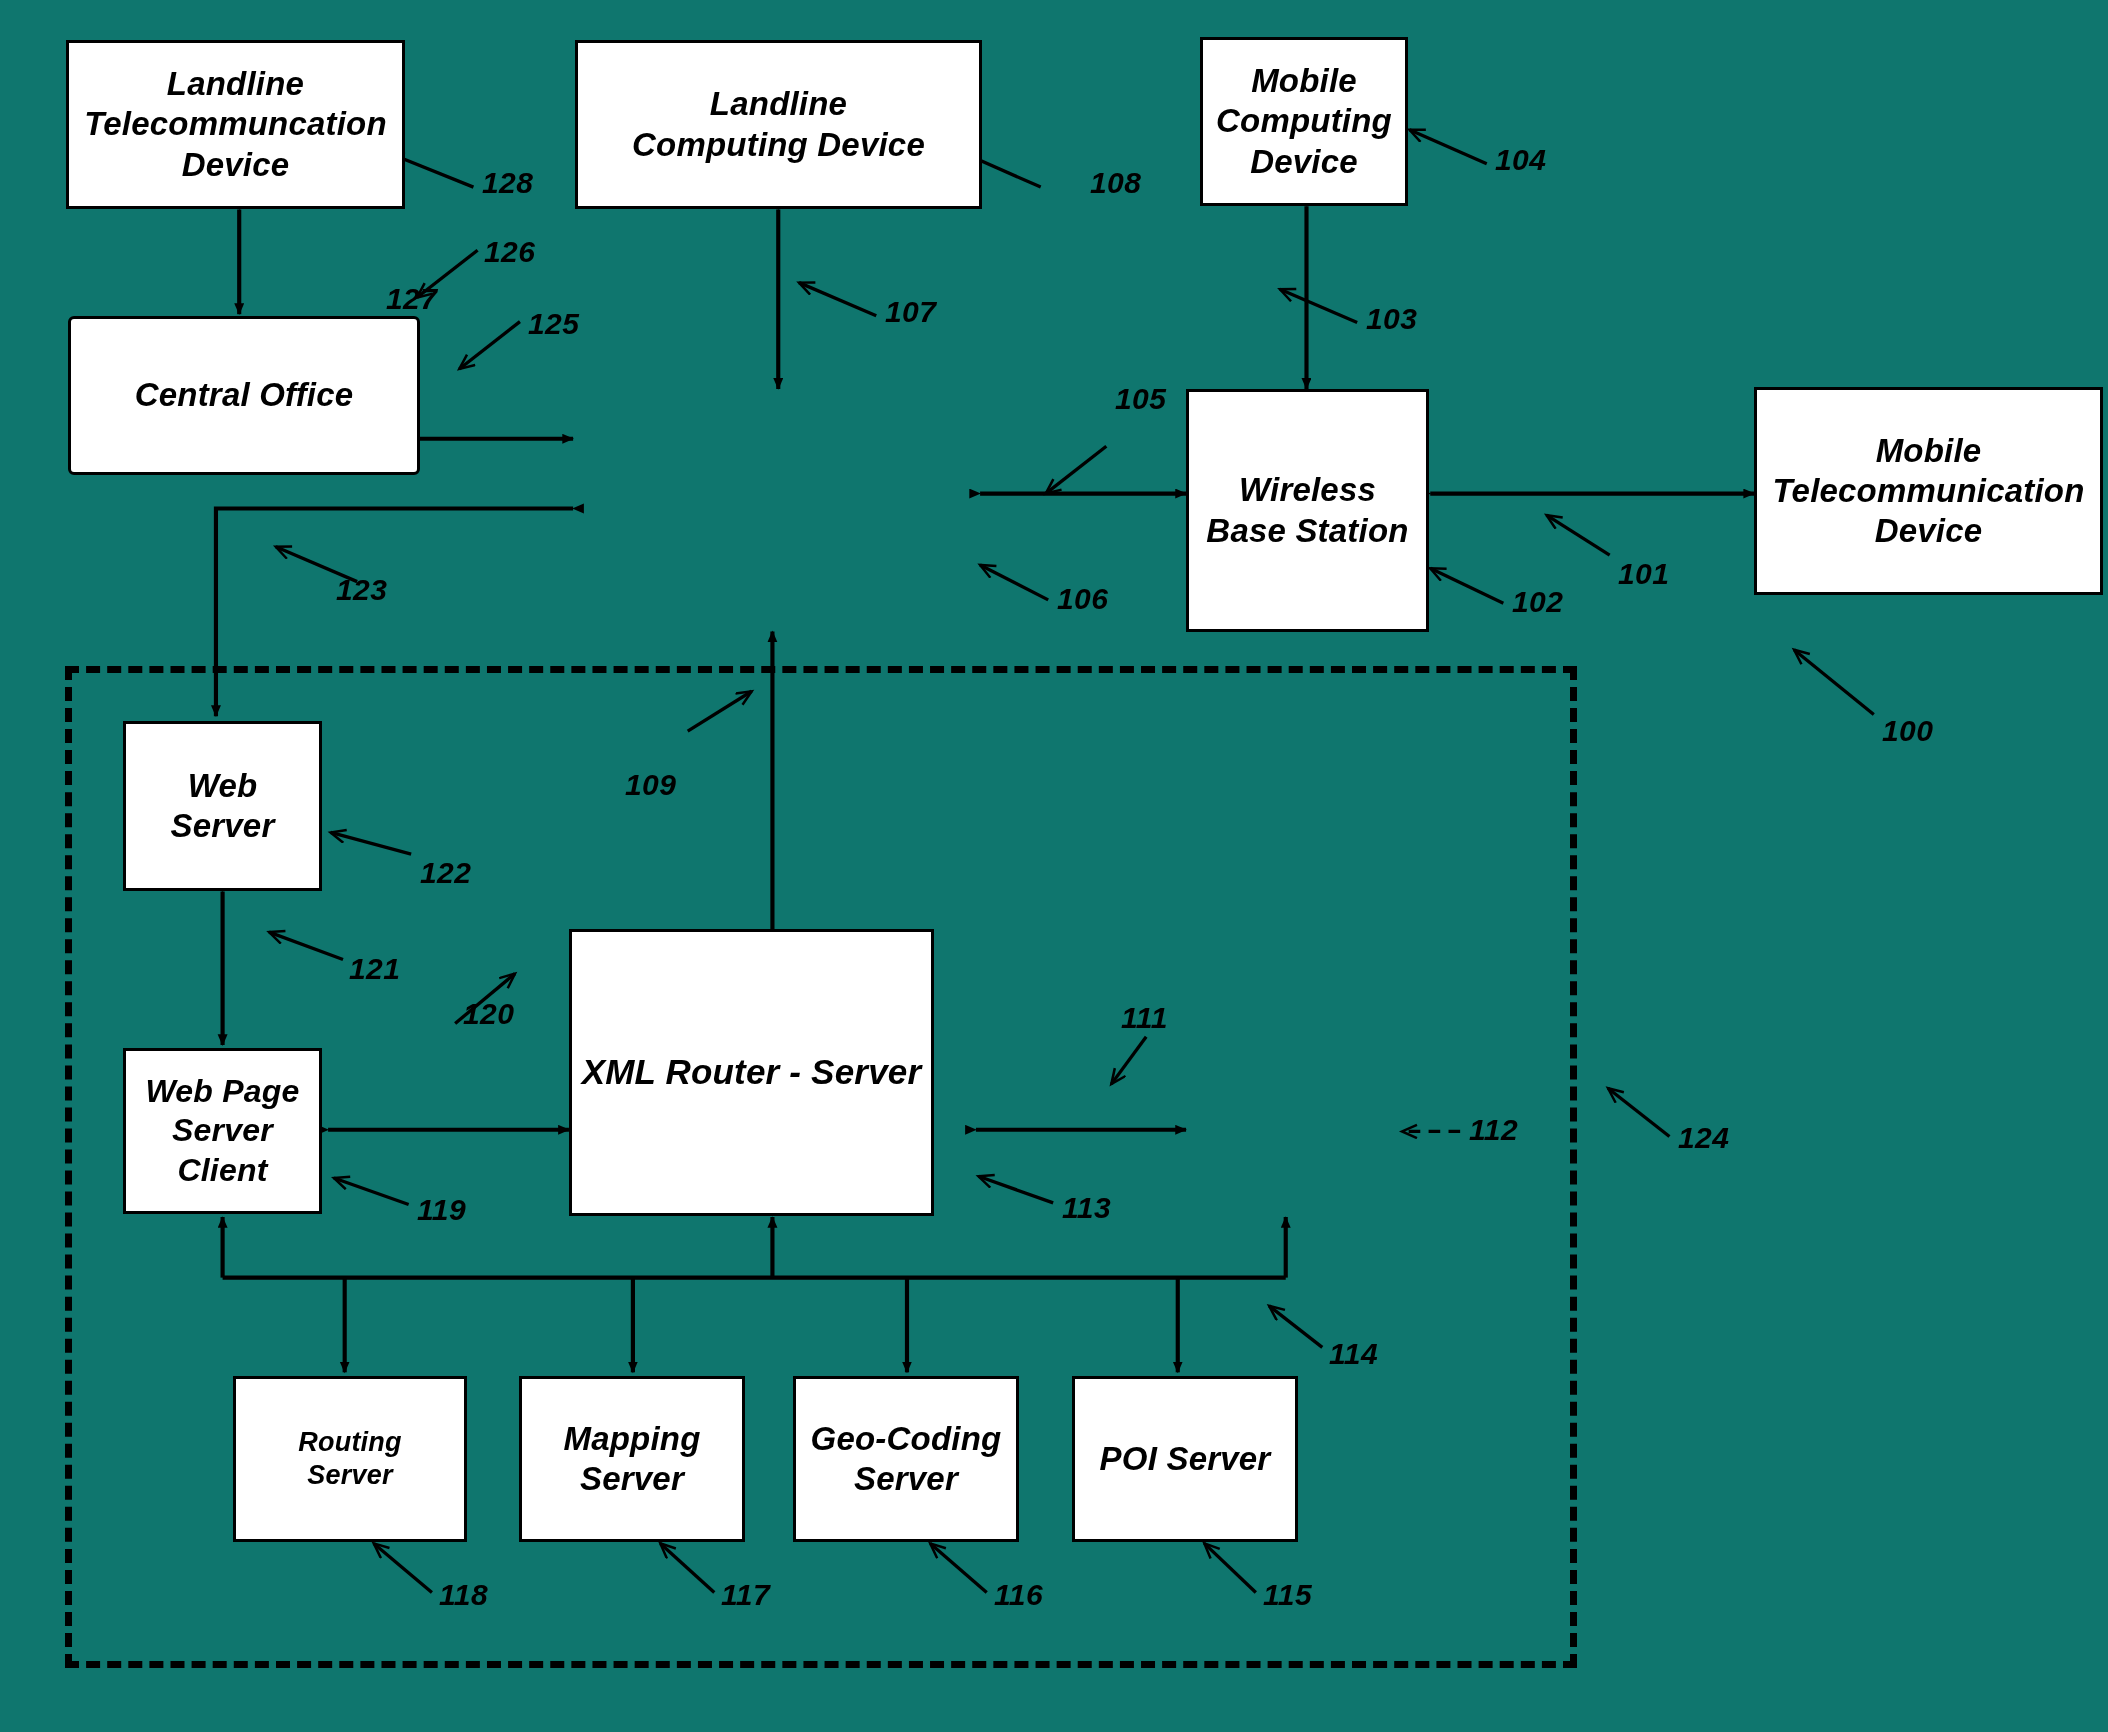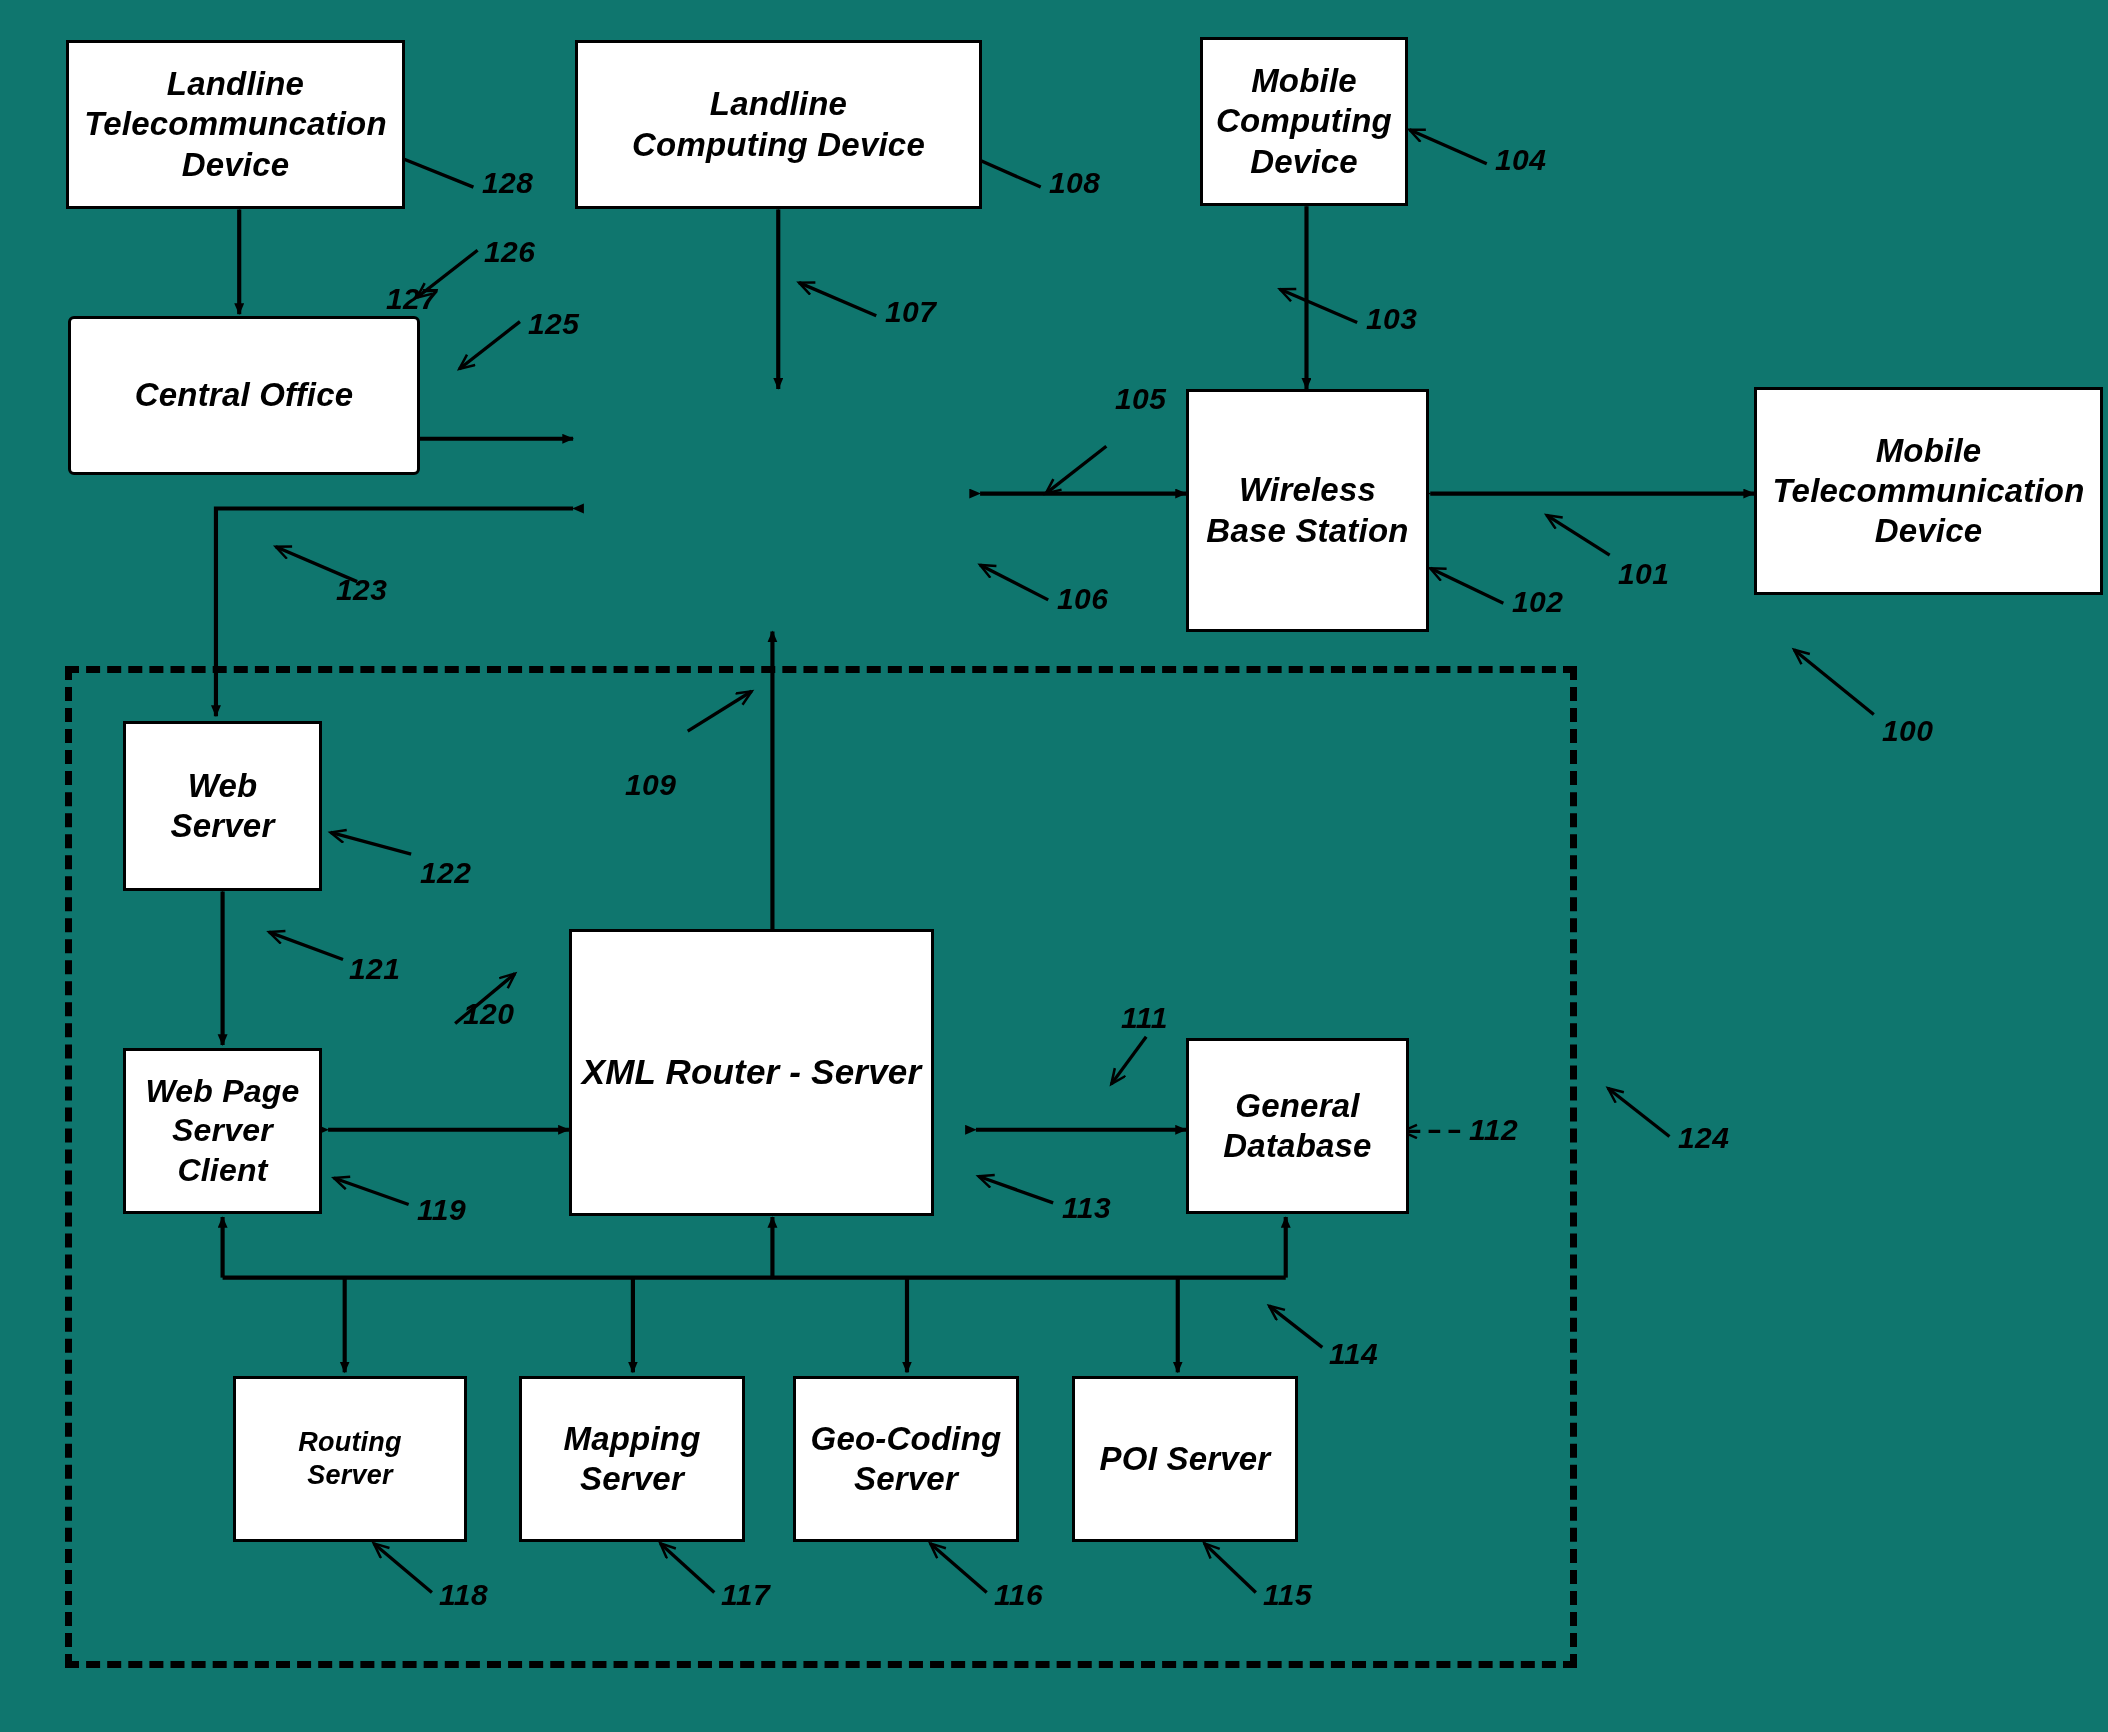--- a/index.html
+++ b/index.html
@@ -189,24 +189,20 @@
   <div class="node" style="left:123px; top:1048px; width:199px; height:166px;">
     <div class="lbl" style="font-size:32px; white-space:pre-line;">Web Page
 Server
 Client</div>
   </div>
 
   <div class="node" style="left:569px; top:929px; width:365px; height:287px;">
     <div class="lbl" style="font-size:35px; white-space:pre-line;">XML Router - Server</div>
   </div>
 
-  <div class="node" style="left:1186px; top:1038px; width:223px; height:176px;">
-    <div class="lbl" style="font-size:33px; white-space:pre-line;">General
-Database</div>
-  </div>
 
   <div class="node" style="left:233px; top:1376px; width:234px; height:166px;">
     <div class="lbl" style="font-size:27px; white-space:pre-line;">Routing
 Server</div>
   </div>
 
   <div class="node" style="left:519px; top:1376px; width:226px; height:166px;">
     <div class="lbl" style="font-size:33px; white-space:pre-line;">Mapping
 Server</div>
   </div>
@@ -214,21 +210,21 @@
   <div class="node" style="left:793px; top:1376px; width:226px; height:166px;">
     <div class="lbl" style="font-size:33px; white-space:pre-line;">Geo-Coding
 Server</div>
   </div>
 
   <div class="node" style="left:1072px; top:1376px; width:226px; height:166px;">
     <div class="lbl" style="font-size:33px; white-space:pre-line;">POI Server</div>
   </div>
 
   <div class="ref" style="left:482px; top:166px;">128</div>
-  <div class="ref" style="left:1049px; top:166px;">108</div>
+  <div class="ref" style="left:1090px; top:166px;">108</div>
   <div class="ref" style="left:1495px; top:143px;">104</div>
   <div class="ref" style="left:386px; top:282px;">127</div>
   <div class="ref" style="left:484px; top:235px;">126</div>
   <div class="ref" style="left:528px; top:307px;">125</div>
   <div class="ref" style="left:885px; top:295px;">107</div>
   <div class="ref" style="left:1366px; top:302px;">103</div>
   <div class="ref" style="left:1115px; top:382px;">105</div>
   <div class="ref" style="left:1057px; top:582px;">106</div>
   <div class="ref" style="left:1512px; top:585px;">102</div>
   <div class="ref" style="left:1618px; top:557px;">101</div>

